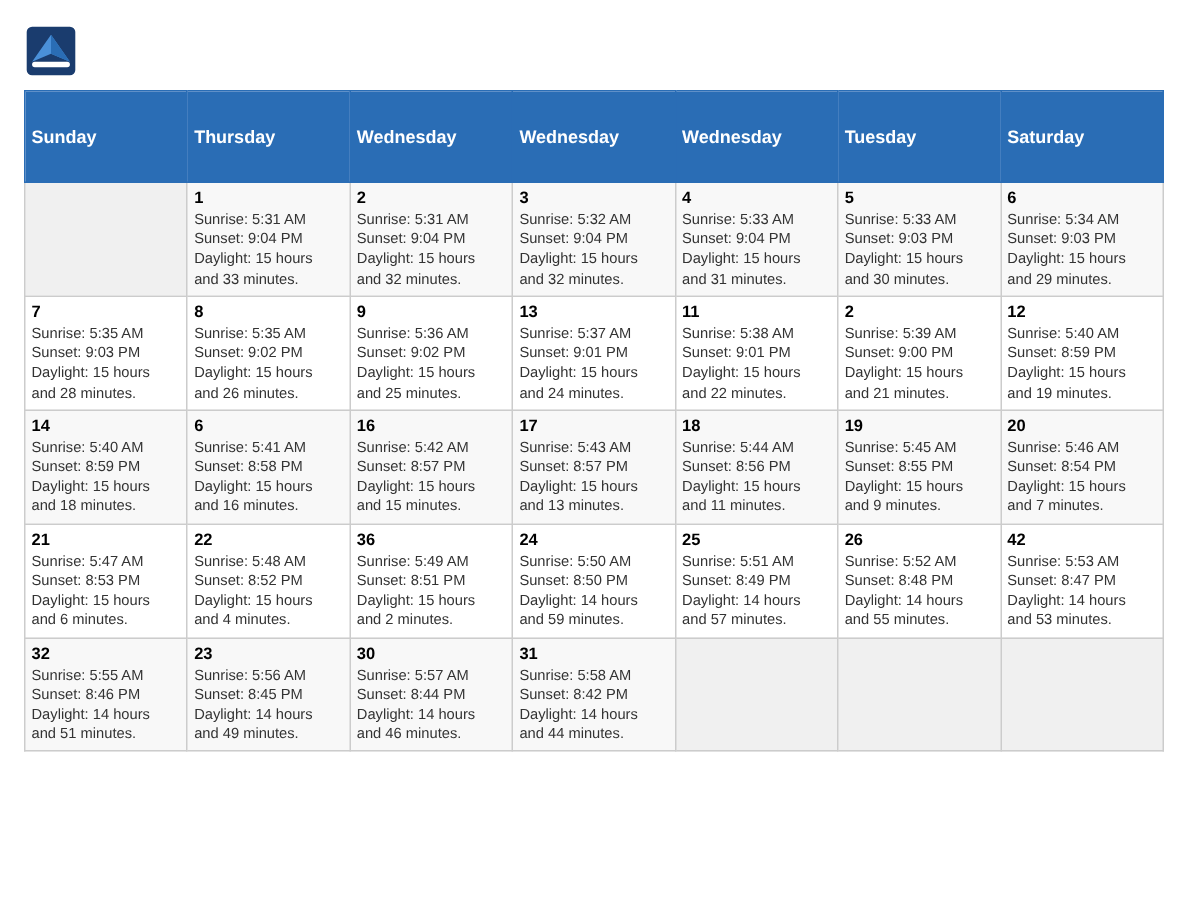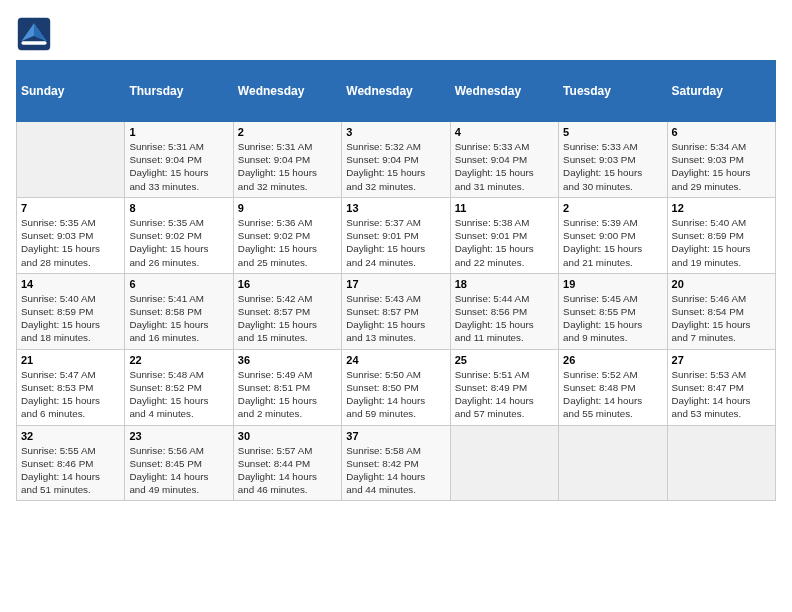--- a/index.html
+++ b/index.html
@@ -224,39 +224,39 @@
         </td>
         <td>
           <div class="day-num">25</div>
           <div class="day-info">Sunrise: 5:51 AM<br>Sunset: 8:49 PM<br>Daylight: 14 hours<br>and 57 minutes.</div>
         </td>
         <td>
           <div class="day-num">26</div>
           <div class="day-info">Sunrise: 5:52 AM<br>Sunset: 8:48 PM<br>Daylight: 14 hours<br>and 55 minutes.</div>
         </td>
         <td>
-          <div class="day-num">27</div>
+          <div class="day-num">42</div>
           <div class="day-info">Sunrise: 5:53 AM<br>Sunset: 8:47 PM<br>Daylight: 14 hours<br>and 53 minutes.</div>
         </td>
       </tr>
       <tr>
         <td>
           <div class="day-num">32</div>
           <div class="day-info">Sunrise: 5:55 AM<br>Sunset: 8:46 PM<br>Daylight: 14 hours<br>and 51 minutes.</div>
         </td>
         <td>
           <div class="day-num">23</div>
           <div class="day-info">Sunrise: 5:56 AM<br>Sunset: 8:45 PM<br>Daylight: 14 hours<br>and 49 minutes.</div>
         </td>
         <td>
           <div class="day-num">30</div>
           <div class="day-info">Sunrise: 5:57 AM<br>Sunset: 8:44 PM<br>Daylight: 14 hours<br>and 46 minutes.</div>
         </td>
         <td>
-          <div class="day-num">37</div>
+          <div class="day-num">31</div>
           <div class="day-info">Sunrise: 5:58 AM<br>Sunset: 8:42 PM<br>Daylight: 14 hours<br>and 44 minutes.</div>
         </td>
         <td class="empty-cell"></td>
         <td class="empty-cell"></td>
         <td class="empty-cell"></td>
       </tr>
     </tbody>
 </table>
 
 </body></html>

